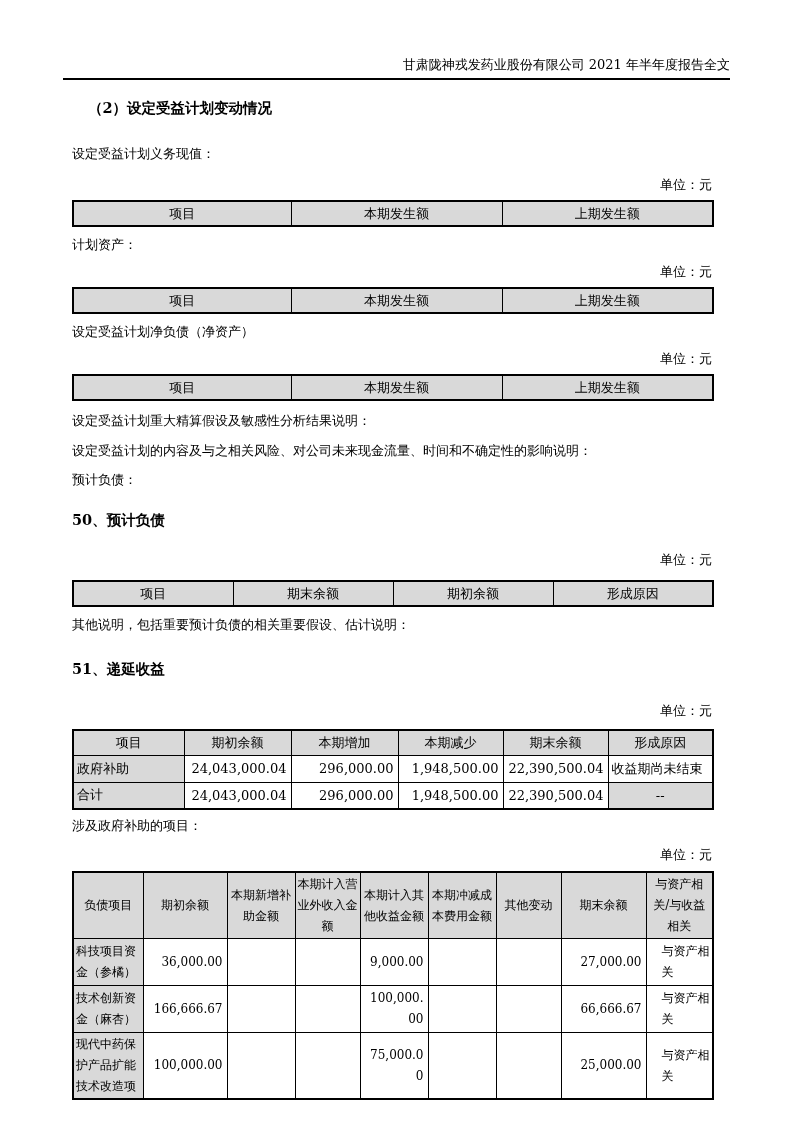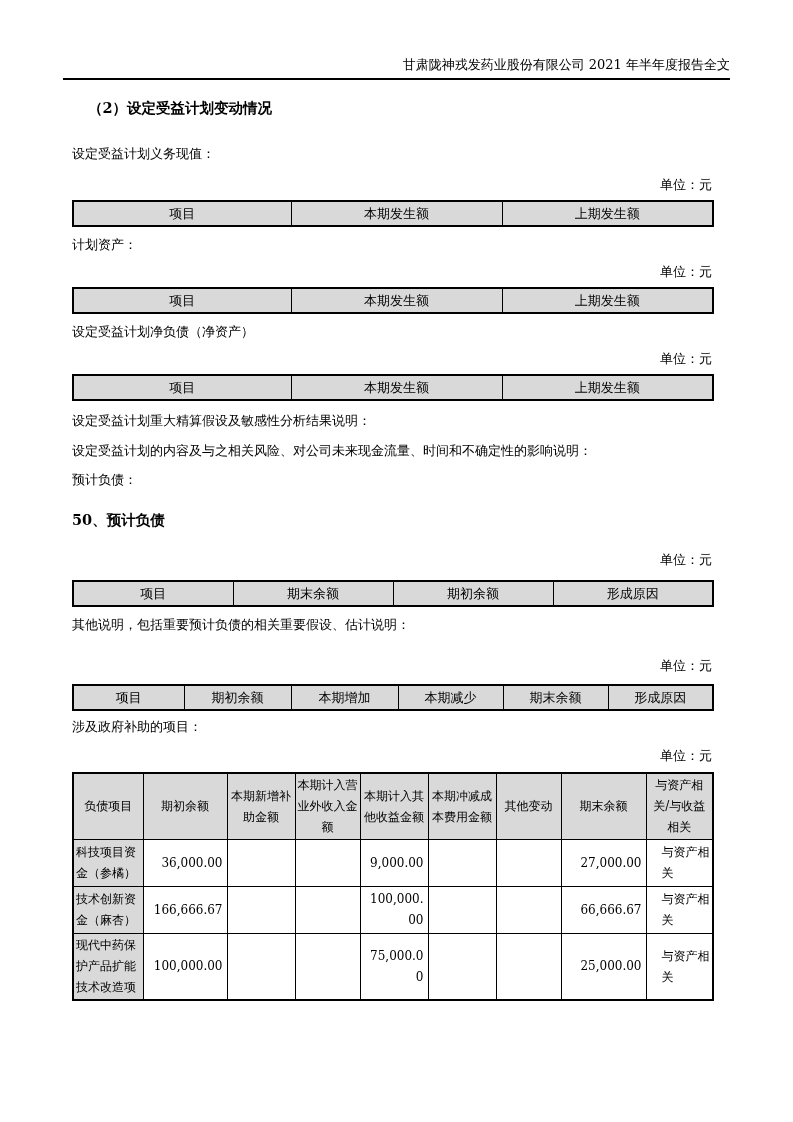--- a/index.html
+++ b/index.html
@@ -173,40 +173,57 @@
         <th>项目</th>
         <th>期末余额</th>
         <th>期初余额</th>
         <th>形成原因</th>
       </tr>
     </tbody>
       </table>
 
     <div class="body-line" style="margin-top:9px">其他说明，包括重要预计负债的相关重要假设、估计说明：</div>
 
+    <div class="h-sub" style="margin-top:26px; margin-left:0">51、递延收益</div>
 
     <div class="unit" style="margin-top:23px">单位：元</div>
 
     <table class="t51" style="margin-top:9px">
       <colgroup>
           <col style="width:111px">
           <col style="width:107px">
           <col style="width:107px">
           <col style="width:105px">
           <col style="width:105px">
           <col style="width:105px">
         </colgroup>
       <tbody>
           <tr>
         <th>项目</th>
         <th>期初余额</th>
         <th>本期增加</th>
         <th>本期减少</th>
         <th>期末余额</th>
         <th>形成原因</th>
+      </tr>
+      <tr>
+        <td class="item">政府补助</td>
+        <td class="num">24,043,000.04</td>
+        <td class="num">296,000.00</td>
+        <td class="num">1,948,500.00</td>
+        <td class="num">22,390,500.04</td>
+        <td class="reason">收益期尚未结束</td>
+      </tr>
+      <tr>
+        <td class="item">合计</td>
+        <td class="num">24,043,000.04</td>
+        <td class="num">296,000.00</td>
+        <td class="num">1,948,500.00</td>
+        <td class="num">22,390,500.04</td>
+        <td class="dash">--</td>
       </tr>
     </tbody>
       </table>
 
     <div class="body-line" style="margin-top:7px">涉及政府补助的项目：</div>
 
     <div class="unit" style="margin-top:11px">单位：元</div>
 
     <table class="t-big" style="margin-top:7px">
       <colgroup>

